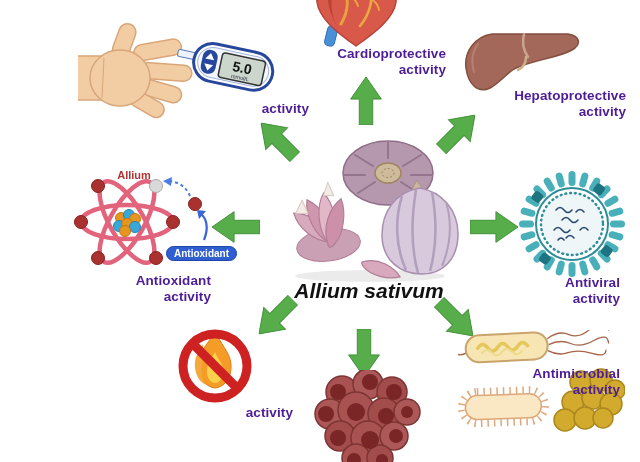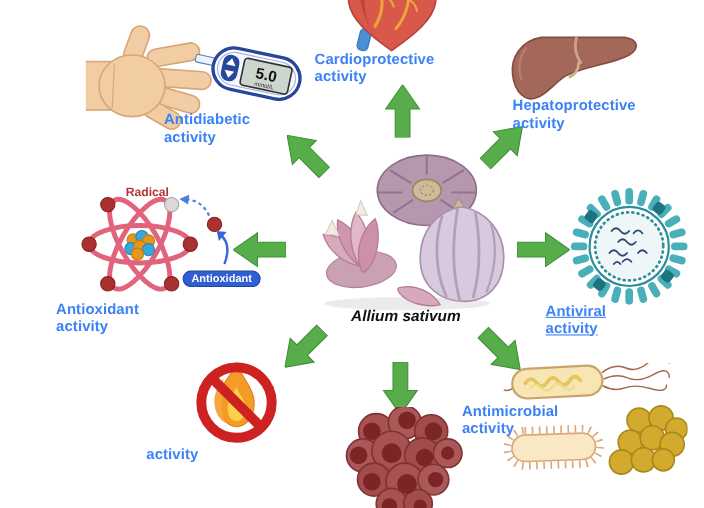--- a/index.html
+++ b/index.html
@@ -2,27 +2,27 @@
 <html><head>
 <meta charset="utf-8">
 <style>
   html,body{margin:0;padding:0;background:#fff;}
   #figure{
     position:relative;width:640px;height:462px;overflow:hidden;background:#ffffff;
     font-family:"Liberation Sans",sans-serif;
   }
   .abs{position:absolute;}
   .label{
-    position:absolute;text-align:left;font-weight:bold;color:#3b82f6;
+    position:absolute;text-align:right;font-weight:bold;color:#4c1d95;
     font-size:13.5px;line-height:1.15;letter-spacing:.1px;
   }
   .label span{display:block;}
   .center-label{
     position:absolute;text-align:center;font-weight:bold;font-style:italic;
-    color:#111;font-size:14px;
+    color:#111;font-size:21px;
   }
   .arrow{position:absolute;width:48px;height:34px;}
   .arrow svg{display:block;width:100%;height:100%;}
   .radical-label{
     position:absolute;font-size:11px;font-weight:bold;color:#b13434;text-align:center;
   }
   .antioxidant-badge{
     position:absolute;background:#2f5fd0;border:1.5px solid #1e45a8;color:#fff;
     font-size:10px;font-weight:bold;padding:1px 7px;border-radius:9px;white-space:nowrap;
   }
@@ -136,21 +136,20 @@
       <rect x="4" y="4" width="72" height="30" rx="15" fill="#f4f7fd" stroke="#9fb4dd" stroke-width="1"></rect>
       <rect x="8" y="7" width="15" height="24" rx="7" fill="#27479c"></rect>
       <polygon points="15.5,10 11,16.5 20,16.5" fill="#fff"></polygon>
       <polygon points="15.5,28 11,21.5 20,21.5" fill="#fff"></polygon>
       <rect x="27" y="7" width="44" height="25" rx="3" fill="#ccd6cc" stroke="#333333" stroke-width="1.5"></rect>
       <text x="49" y="23" text-anchor="middle" font-family="Liberation Sans, sans-serif" font-size="14" font-weight="bold" fill="#111">5.0</text>
       <text x="49" y="30" text-anchor="middle" font-family="Liberation Sans, sans-serif" font-size="5.5" fill="#334">mmol/L</text>
     </g>
   </svg>
   <div class="label" style="left:149px;top:101px;width:160px;">
-    <span>Antidiabetic</span>
     <span>activity</span>
   </div>
 
   <svg class="abs" style="left:310px;top:0px;" width="92" height="48" viewBox="0 0 92 48">
     <g transform="translate(0,-14)">
       <rect x="16" y="40" width="10" height="20" rx="4" fill="#4a90d9" stroke="#2f6fb5" stroke-width="1" transform="rotate(14 21 50)"></rect>
       <path d="M46,60 C26,46 9,32 7,16 C6,6 12,-2 24,-3 C34,-4 42,0 46,8 C50,0 60,-4 70,-3 C82,-2 87,6 86,16 C84,32 66,46 46,60 Z" fill="#d8584a" stroke="#b6443a" stroke-width="1.5"></path>
       <path d="M24,-2 C20,14 20,30 30,46 C22,32 16,18 18,4 Z" fill="#bc4437"></path>
       <path d="M32,0 C40,12 38,26 31,38" stroke="#e8a33d" stroke-width="3" fill="none" stroke-linecap="round"></path>
       <path d="M36,8 C42,10 46,14 48,20" stroke="#e8a33d" stroke-width="2" fill="none" stroke-linecap="round"></path>
@@ -212,21 +211,21 @@
     <g stroke="#2c4770" stroke-width="1.6" fill="none" stroke-linecap="round">
       <path d="M38,42 q4,-5 8,0 t8,0"></path>
       <path d="M44,52 q4,-5 8,0 t8,0"></path>
       <path d="M36,62 q4,-5 8,0 t8,0"></path>
       <path d="M48,70 q4,-5 8,0"></path>
       <path d="M58,44 q4,-5 8,0"></path>
       <path d="M40,72 q3,-4 6,0"></path>
       <path d="M62,62 q4,-5 8,0"></path>
     </g>
   </svg>
-  <div class="label" style="left:496px;top:275px;width:140px;text-decoration:underline;">
+  <div class="label" style="left:480px;top:275px;width:140px;">
     <span>Antiviral</span>
     <span>activity</span>
   </div>
 
   <svg class="abs" style="left:455px;top:330px;" width="170" height="112" viewBox="0 0 170 112">
     <g transform="translate(10,6) rotate(-3)">
       <g stroke="#a5664a" stroke-width="1.3" fill="none">
         <path d="M82,7 q12,-8 22,-3 t22,-5 t18,3"></path>
         <path d="M83,13 q12,-5 22,0 t24,-2 t14,4"></path>
         <path d="M82,19 q10,6 20,3 t24,2 t14,-3"></path>
@@ -245,21 +244,21 @@
         <circle cx="28" cy="-22" r="11"></circle>
         <circle cx="42" cy="-12" r="10"></circle>
       <circle cx="0" cy="0" r="11"></circle>
         <circle cx="20" cy="-4" r="11"></circle>
         <circle cx="38" cy="2" r="11"></circle>
       <circle cx="-8" cy="18" r="11"></circle>
         <circle cx="12" cy="16" r="11"></circle>
         <circle cx="30" cy="16" r="10"></circle>
     </g>
   </svg>
-  <div class="label" style="left:420px;top:366px;width:160px;">
+  <div class="label" style="left:460px;top:366px;width:160px;">
     <span>Antimicrobial</span>
     <span>activity</span>
   </div>
 
   <svg class="abs" style="left:312px;top:370px;" width="112" height="100" viewBox="0 0 112 100">
     <g stroke="#7e3434" stroke-width="1.5">
       <circle cx="30" cy="22" r="16" fill="#a85252"></circle>
         <circle cx="56" cy="14" r="15" fill="#ad5858"></circle>
       <circle cx="80" cy="22" r="15" fill="#a34c4c"></circle>
         <circle cx="18" cy="44" r="15" fill="#ad5858"></circle>
@@ -323,21 +322,21 @@
         <circle cx="94" cy="92" r="6.5"></circle>
       </g>
       <circle cx="94" cy="20" r="6.5" fill="#d9d9d9" stroke="#a8a8a8" stroke-width="1"></circle>
       <circle cx="133" cy="38" r="6.5" fill="#a93230" stroke="#8a201f" stroke-width="1"></circle>
       <path d="M128,30 Q122,16 106,15" stroke="#4a7de0" stroke-width="2" stroke-dasharray="3 3" fill="none"></path>
       <polygon points="101,15 110,11 109,20" fill="#4a7de0"></polygon>
       <path d="M142,74 Q149,56 138,47" stroke="#3a66d6" stroke-width="2.2" fill="none"></path>
       <polygon points="135,44 144,45 137,53" fill="#3a66d6"></polygon>
     </svg>
     <div class="radical-label" style="left:42px;top:3px;width:60px;">
-      <span>Radical</span>
+      <span>Allium</span>
     </div>
     <div class="antioxidant-badge" style="left:104px;top:80px;">
       <span>Antioxidant</span>
     </div>
   </div>
   <div class="label" style="left:51px;top:273px;width:160px;">
     <span>Antioxidant</span>
     <span>activity</span>
   </div>
 

